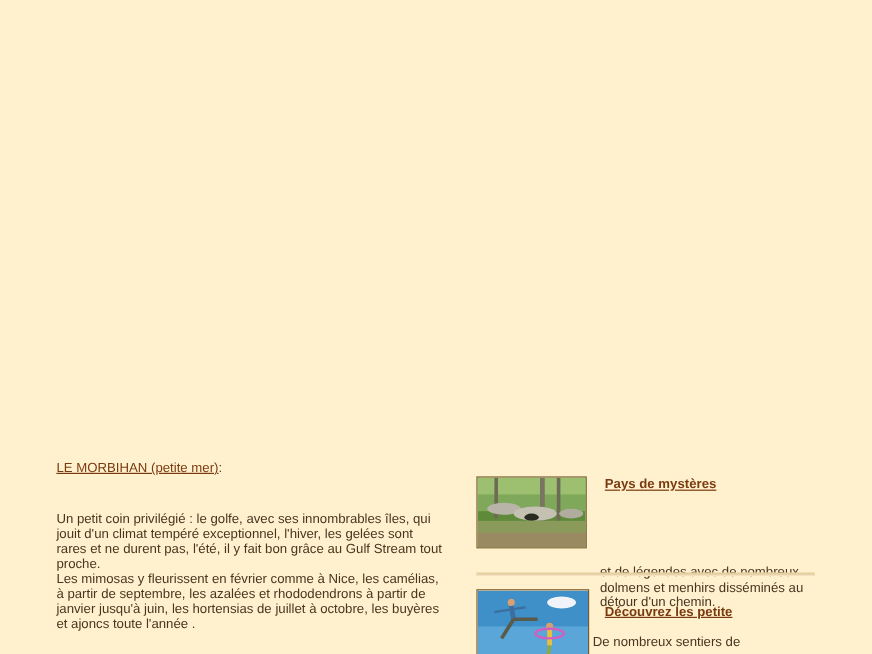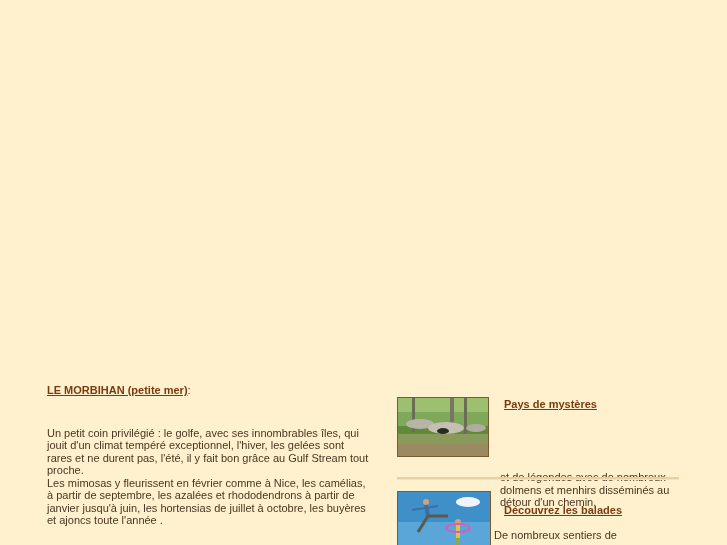--- a/index.html
+++ b/index.html
@@ -26,21 +26,21 @@
     }
     .left-col {
       position: absolute;
       left: 47px;
       top: 384px;
       width: 325px;
       line-height: 12.5px;
     }
     .heading-link {
       color: #7a3a10;
-      font-weight: bold;
+      font-weight: normal;
       text-decoration: underline;
       cursor: pointer;
       text-align: right;
     }
     .heading-colon { color: #4a3520; }
     .intro-text {
       margin-top: 30px;
       white-space: pre-line;
     }
     .right-col {
@@ -170,16 +170,16 @@
         <line x1="28" y1="13" x2="30" y2="24" stroke="#3b6fa0" stroke-width="4"></line>
         <line x1="14" y1="18" x2="40" y2="14" stroke="#3b6fa0" stroke-width="2"></line>
         <line x1="30" y1="24" x2="20" y2="40" stroke="#5a5a48" stroke-width="3"></line>
         <line x1="30" y1="24" x2="50" y2="24" stroke="#5a5a48" stroke-width="3"></line>
         <circle cx="60" cy="30" r="3" fill="#d8a070"></circle>
         <line x1="60" y1="33" x2="60" y2="46" stroke="#e8c040" stroke-width="4"></line>
         <ellipse cx="60" cy="36" rx="12" ry="4" fill="none" stroke="#d060c0" stroke-width="2"></ellipse>
         <line x1="60" y1="46" x2="58" y2="60" stroke="#90a840" stroke-width="3"></line>
       </svg>
     </div>
-    <a class="title">Découvrez les balades</a>
+    <a class="title">Découvrez les petite</a>
     <div class="desc">De nombreux sentiers de</div>
   </div>
 </div>
 
 </body></html>

